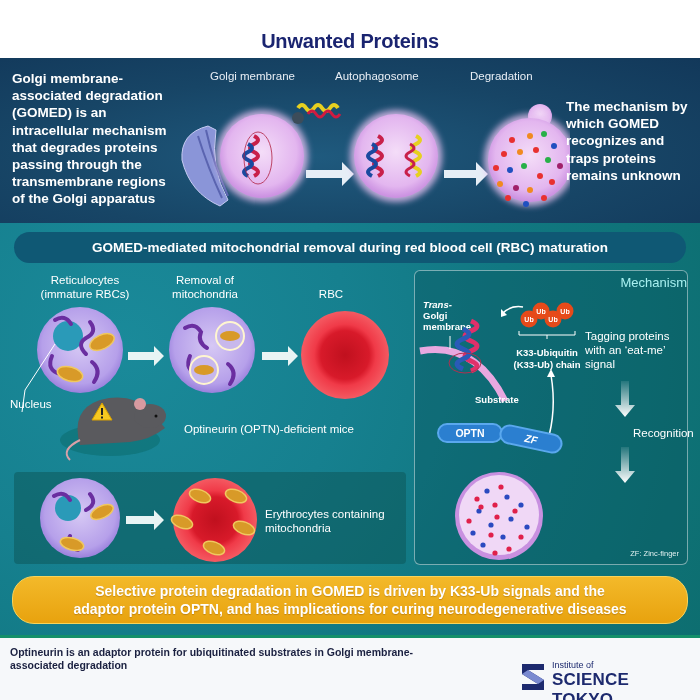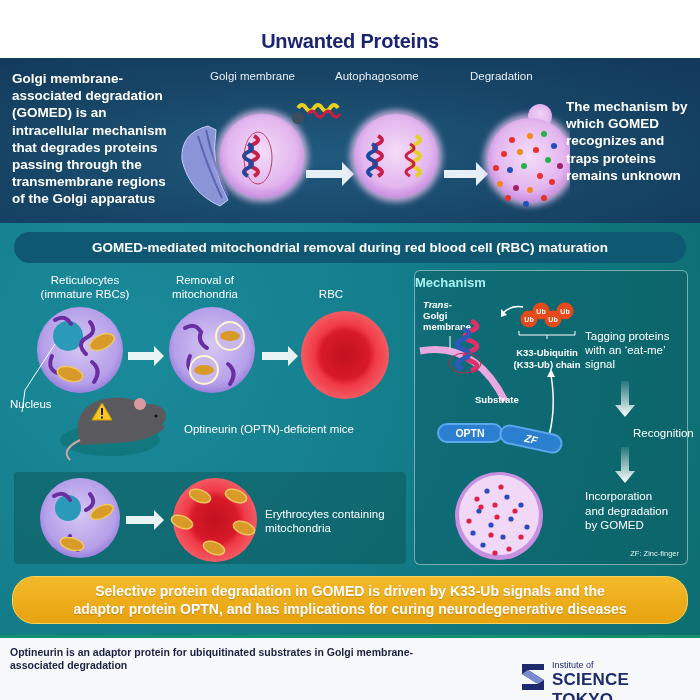--- a/index.html
+++ b/index.html
@@ -8,21 +8,21 @@
   .header h1 { font-family: "Liberation Sans", sans-serif; font-weight: bold; color: #1a2470; font-size: 20px; line-height: 23px; padding-top: 7px; letter-spacing: -0.2px; }
   .top-panel { position: absolute; left: 0; top: 58px; width: 700px; height: 165px; background: radial-gradient(ellipse at 45% 60%, #1f5a7e 0%, #174566 55%, #12385a 100%); }
   .intro-text { position: absolute; left: 12px; top: 12px; width: 160px; color: #fff; font-weight: bold; font-size: 13.5px; line-height: 17.2px; }
   .right-text { position: absolute; left: 566px; top: 40px; width: 130px; color: #fff; font-weight: bold; font-size: 13.5px; line-height: 17.2px; }
   .step-label { position: absolute; color: #e8eef5; font-size: 11.5px; }
   .bottom-area { position: absolute; left: 0; top: 223px; width: 700px; height: 412px; background: radial-gradient(circle at 18% 30%, #1a8a9a 0%, #16808f 35%, #117882 60%, #0d6e70 100%); }
   .section-banner { position: absolute; left: 14px; top: 9px; width: 672px; height: 31px; border-radius: 16px; background: #0f5874; color: #fff; font-weight: bold; font-size: 13.5px; text-align: center; line-height: 31px; }
   .label { position: absolute; color: #fff; font-size: 11.5px; line-height: 13.5px; text-align: center; }
   .label-left { text-align: left; }
   .mech-box { position: absolute; left: 414px; top: 270px; width: 274px; height: 295px; border: 1px solid rgba(255,255,255,0.45); border-radius: 6px; background: rgba(10,80,90,0.35); }
-  .mech-title { position: absolute; left: 0; width: 100%; top: 4px; text-align: left; color: #a8f0f0; font-weight: bold; font-size: 13px; }
+  .mech-title { position: absolute; left: 0; width: 100%; top: 4px; text-align: right; color: #a8f0f0; font-weight: normal; font-size: 13px; }
   .ery-box { position: absolute; left: 14px; top: 472px; width: 392px; height: 92px; background: rgba(10,80,80,0.45); border-radius: 4px; }
   .conclusion { position: absolute; left: 12px; top: 576px; width: 676px; height: 48px; border-radius: 22px; background: linear-gradient(#f3b92a, #e8a20e); border: 1.5px solid #f8d35a; color: #fff; font-weight: bold; font-size: 14px; line-height: 18px; text-align: center; padding-top: 5px; text-shadow: 0 1px 1px rgba(120,70,0,0.35); }
   .footer { position: absolute; left: 0; top: 635px; width: 700px; height: 65px; background: #f6f8fa; border-top: 3px solid #14906a; }
   .cite-title { position: absolute; left: 10px; top: 8px; width: 420px; font-size: 10.5px; line-height: 13px; color: #1a2040; font-weight: bold; }
   .cite-ref { position: absolute; left: 10px; top: 36px; font-size: 10.2px; color: #6a7280; }
   .logo { position: absolute; left: 520px; top: 20px; width: 170px; height: 40px; }
   .logo-small { position: absolute; left: 32px; top: 2px; font-size: 9px; color: #1d2a6e; }
   .logo-big { position: absolute; left: 32px; top: 12px; font-size: 17px; font-weight: bold; color: #1d2a6e; letter-spacing: 0.2px; }
   svg.abs { position: absolute; }
   .pill { position: absolute; height: 20px; border-radius: 10px; background: #2b7fd0; border: 2px solid #5aa8ee; color: #fff; font-weight: bold; font-size: 10.5px; text-align: center; line-height: 16px; }
@@ -270,23 +270,20 @@
           <stop offset="0" stop-color="#fff" stop-opacity="0.1"></stop>
           <stop offset="1" stop-color="#fff"></stop>
         </linearGradient>
       </defs>
     <path d="M6 0 L 14 0 L 14 24 L 20 24 L 10 36 L 0 24 L 6 24 Z" fill="url(#fade)"></path>
   </svg>
   <div style="position:absolute;left:170px;top:156px;color:#fff;font-size:11.5px;padding-left:48px;">Recognition</div>
   <svg class="abs" style="left:200px;top:176px;" width="20" height="36" viewBox="0 0 20 36">
     <path d="M6 0 L 14 0 L 14 24 L 20 24 L 10 36 L 0 24 L 6 24 Z" fill="url(#fade)"></path>
   </svg>
-  <div style="position:absolute;left:170px;top:218px;color:#fff;font-size:11.5px;line-height:14.5px;">
-    <span>Incorporation</span><br><span>and degradation</span><br><span>by GOMED</span>
-  </div>
 
   <svg class="abs" style="left:36px;top:200px;" width="96" height="90" viewBox="0 0 96 90">
     <circle cx="48" cy="45" r="44" fill="#c890e0"></circle>
     <circle cx="48" cy="44" r="40" fill="#f0d8f6"></circle>
     <g fill="#2a4ac0">
       <circle cx="36" cy="20" r="2.6"></circle>
         <circle cx="56" cy="26" r="2.6"></circle>
         <circle cx="70" cy="34" r="2.6"></circle>
       <circle cx="28" cy="40" r="2.6"></circle>
         <circle cx="60" cy="48" r="2.6"></circle>

